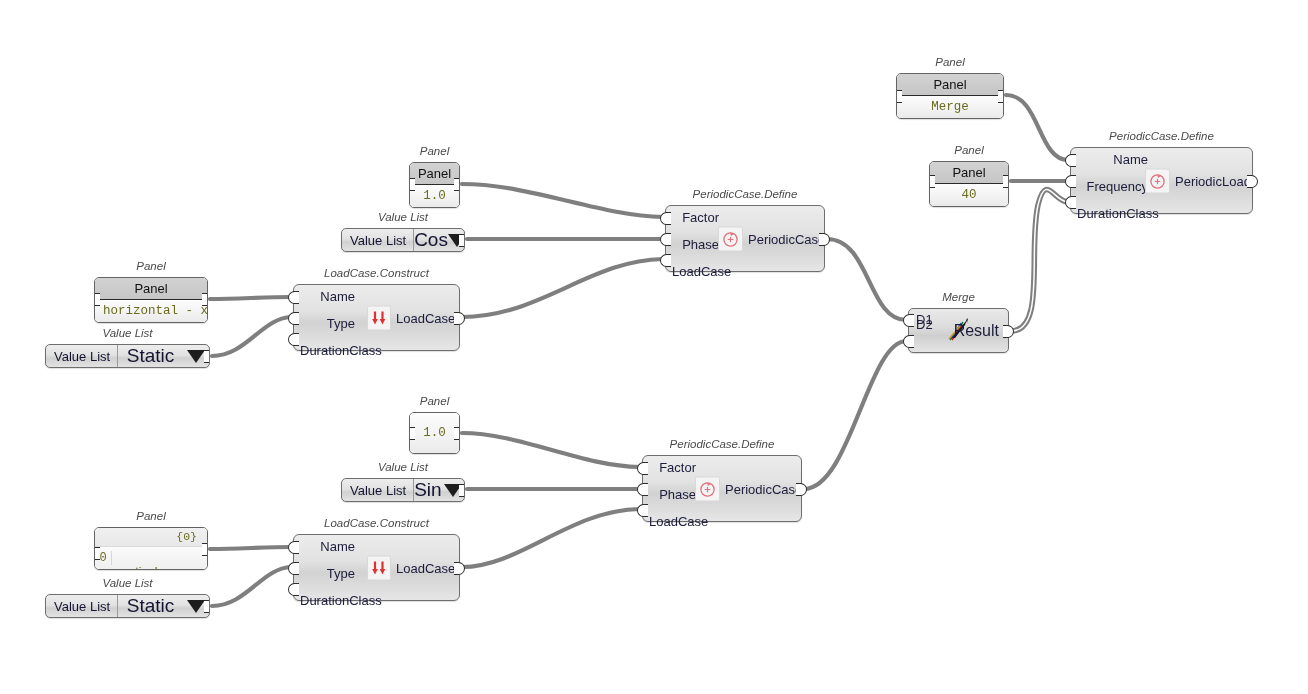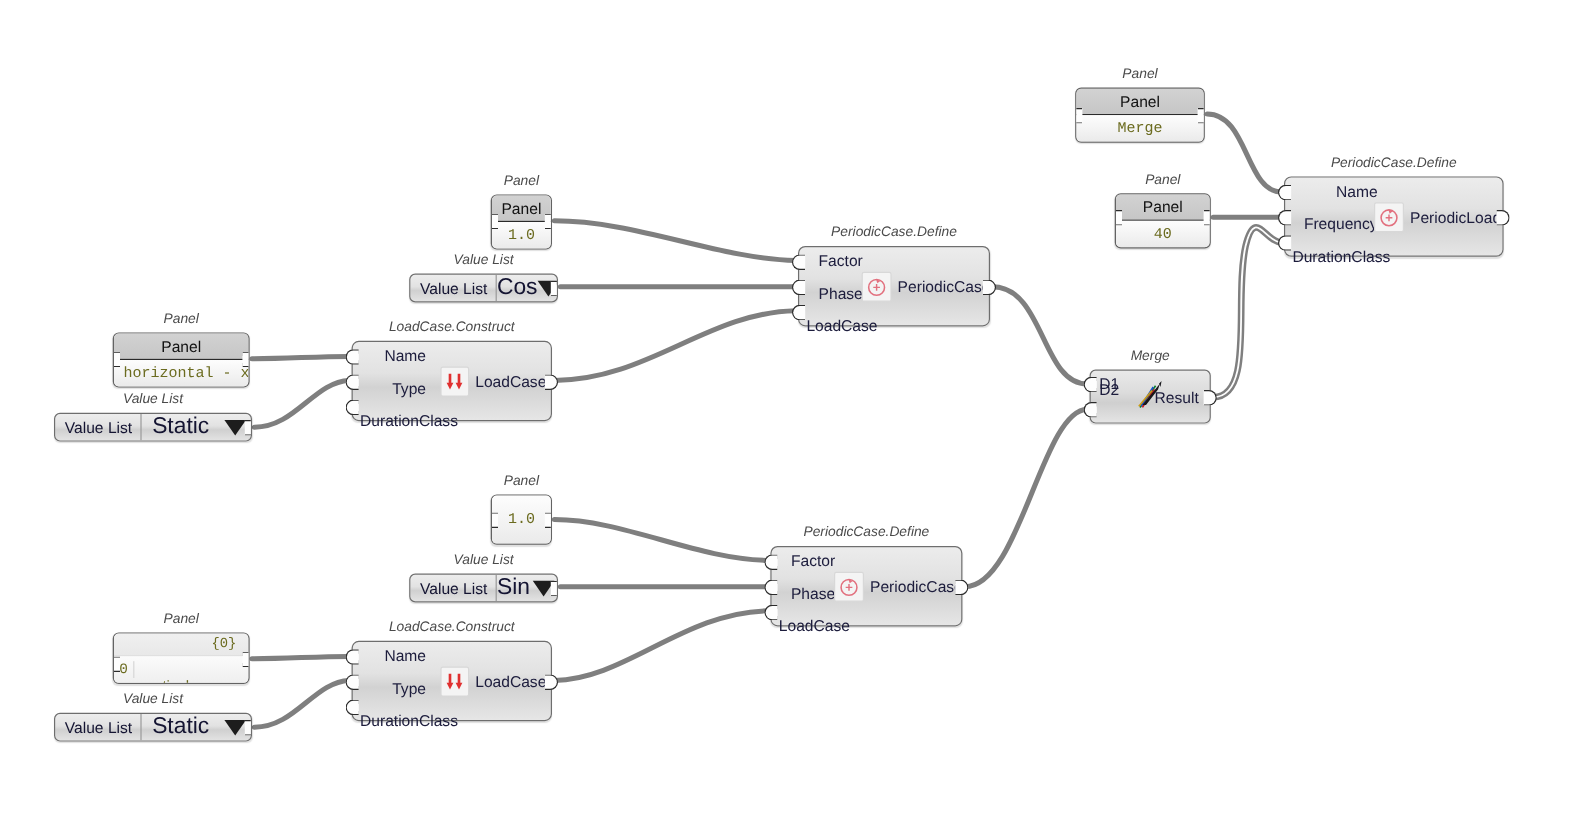--- a/index.html
+++ b/index.html
@@ -219,21 +219,21 @@
     left: 7px;
     font-size: 13px;
     color: #1c1c3c;
     font-family: "Liberation Sans", sans-serif;
   }
   .merge-res {
     position: absolute;
     right: 9px;
     top: 50%;
     transform: translateY(-50%);
-    font-size: 13px;
+    font-size: 16px;
     color: #1c1c3c;
     font-family: "Liberation Sans", sans-serif;
   }
   .merge-icon {
     position: absolute;
     left: 34px;
     top: 50%;
     transform: translateY(-50%);
   }
   

